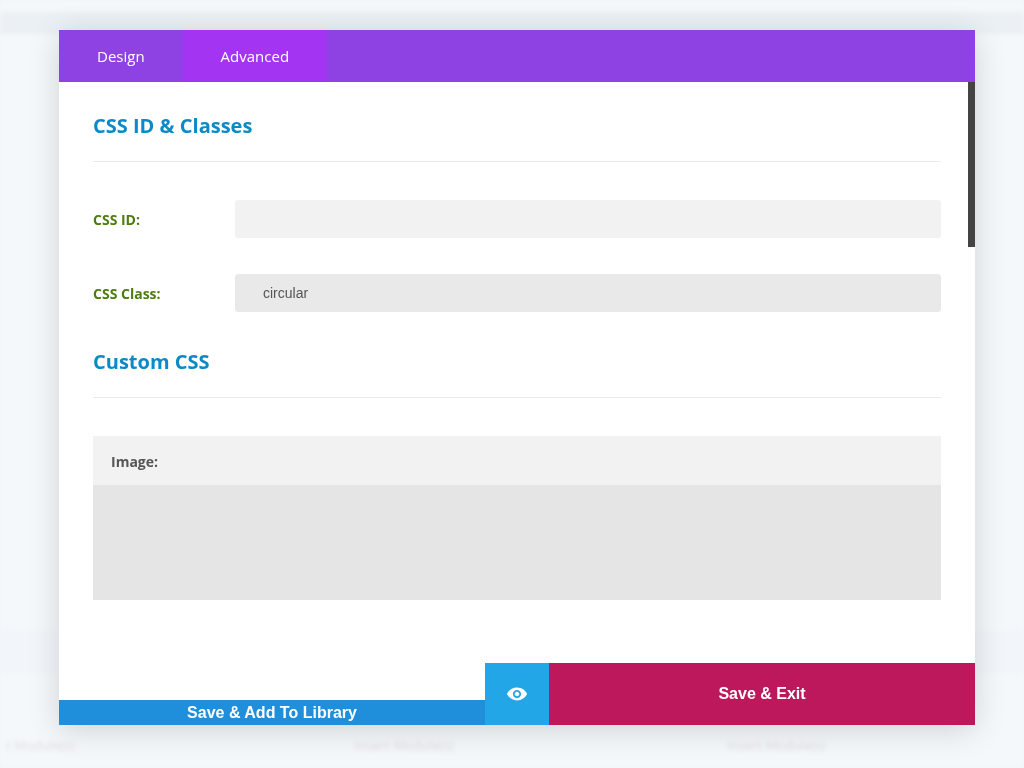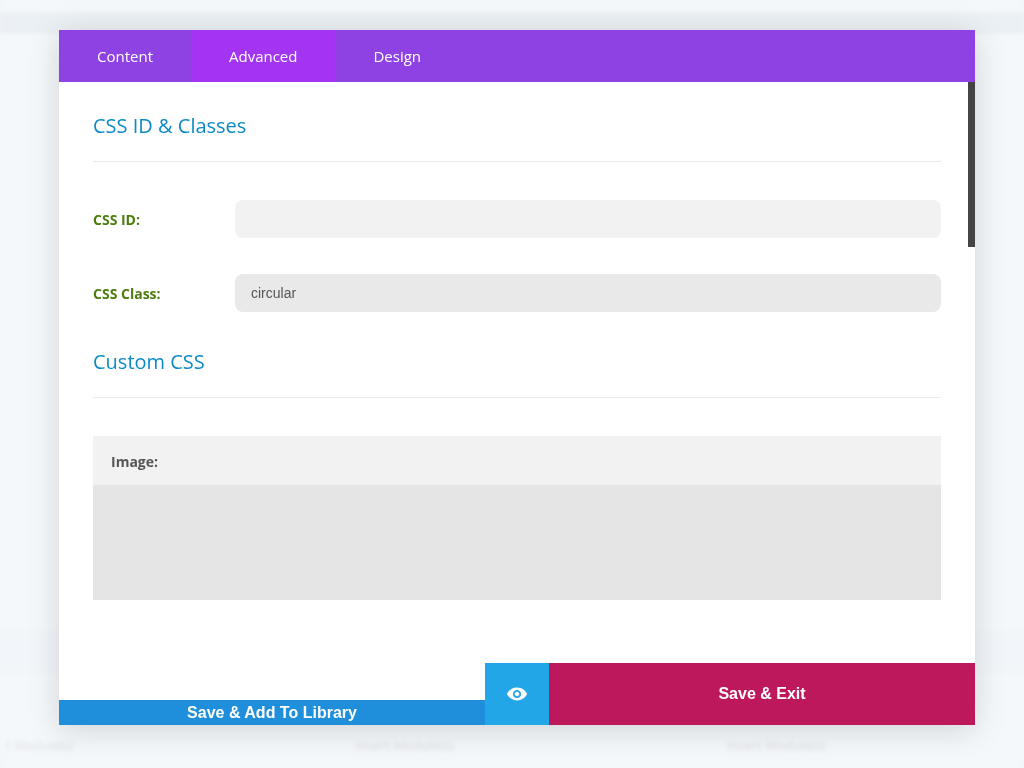--- a/index.html
+++ b/index.html
@@ -116,21 +116,21 @@
       position: absolute;
       right: 0;
       top: 0;
       width: 7px;
       height: 165px;
       background: #444;
     }
     .section-title {
       color: #0c8ac7;
       font-size: 20px;
-      font-weight: 400;
+      font-weight: 700;
       margin-bottom: 22px;
     }
     .section-divider {
       border: none;
       border-top: 1px solid #eaeaea;
       margin-bottom: 38px;
     }
     .form-row {
       display: flex;
       align-items: center;
@@ -140,22 +140,22 @@
       width: 142px;
       font-size: 14px;
       font-weight: 700;
       color: #4d7c0f;
     }
     .form-input {
       flex: 1;
       height: 38px;
       background: #f2f2f2;
       border: none;
-      border-radius: 8px;
-      padding: 0 16px;
+      border-radius: 3px;
+      padding: 0 28px;
       font-size: 14px;
       color: #555;
       outline: none;
     }
     .form-input.with-value {
       background: #e9e9e9;
       position: relative;
     }
     .custom-css-section {
       margin-top: 24px;
@@ -227,23 +227,22 @@
   <div class="bg-top-bar"></div>
   <div class="bg-bottom-bar"></div>
   <div class="bg-insert-text" style="left:6px">t Module(s)</div>
   <div class="bg-insert-text" style="left:355px">Insert Module(s)</div>
   <div class="bg-insert-text" style="left:727px">Insert Module(s)</div>
 </div>
 
 <div class="modal">
 
   <div class="tabs">
-    <div class="tab">Content</div>
+    <div class="tab">Design</div>
     <div class="tab active">Advanced</div>
-    <div class="tab">Design</div>
   </div>
 
   <div class="modal-body">
     <div class="scroll-track"></div>
 
     <div class="section-title">CSS ID &amp; Classes</div>
     <hr class="section-divider">
 
     <div class="form-row">
       <div class="form-label">CSS ID:</div>

